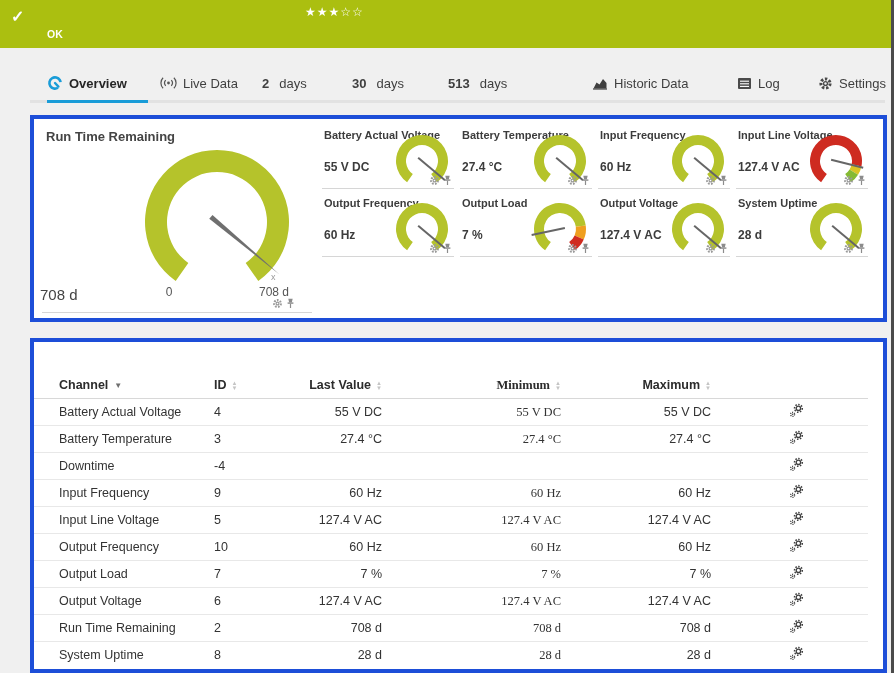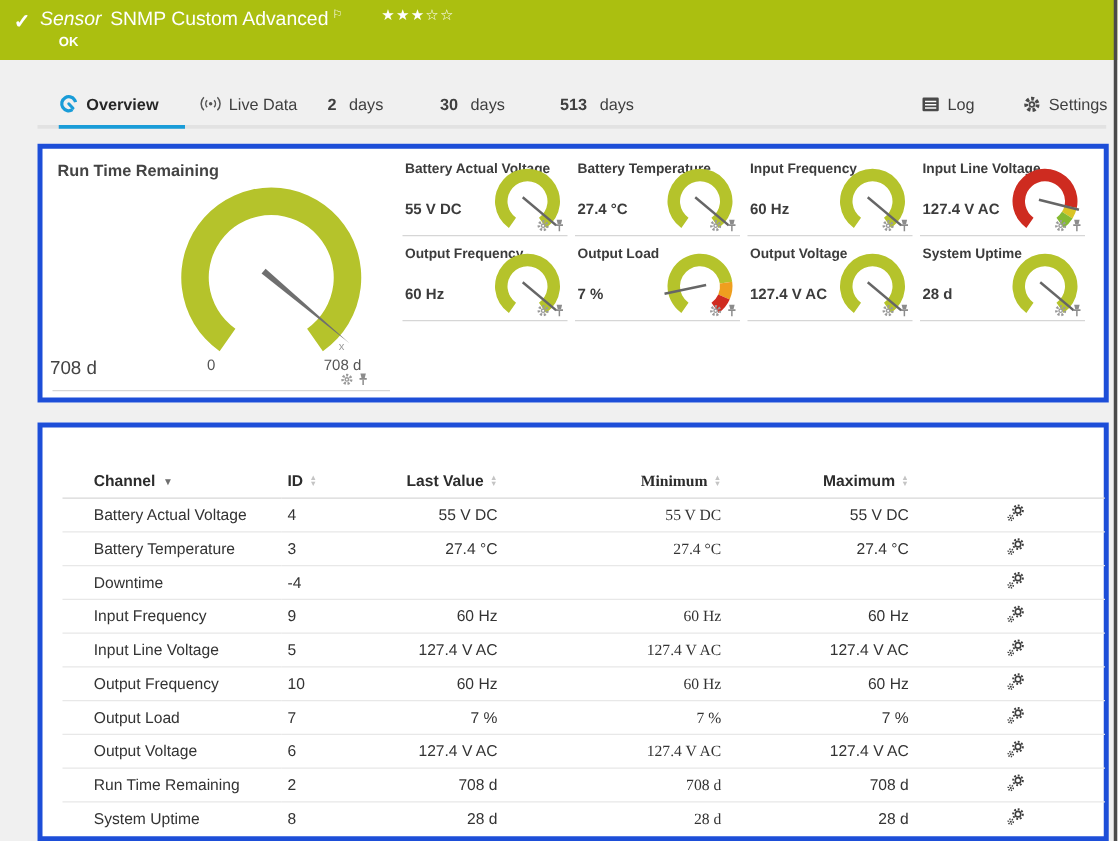--- a/index.html
+++ b/index.html
@@ -36,21 +36,21 @@
   .tipx{position:absolute;left:237px;top:153px;font-size:9px;color:#999;}
   .big-underline{position:absolute;left:8px;top:193px;width:270px;height:1px;background:#d6d6d6;}
   .big-icons{position:absolute;left:238px;top:179px;display:flex;gap:3px;}
   
   .tile{position:absolute;width:132px;height:62px;border-bottom:1px solid #d6d6d6;cursor:pointer;}
   .t-title{position:absolute;left:2px;top:3px;font-size:11px;font-weight:bold;color:#3c3c3c;white-space:nowrap;}
   .t-value{position:absolute;left:2px;top:34px;font-size:12px;font-weight:bold;color:#3c3c3c;white-space:nowrap;}
   .t-gauge{position:absolute;left:70px;top:5px;}
   .t-icons{position:absolute;right:2px;bottom:2px;display:flex;gap:3px;z-index:3;}
   
-  table{position:absolute;left:0;top:30px;width:834px;border-collapse:collapse;table-layout:fixed;margin-left:16px;}
+  table{position:absolute;left:0;top:30px;width:834px;border-collapse:collapse;table-layout:fixed;}
   th{font-size:12.5px;font-weight:bold;color:#2c2c2c;height:26px;padding:0;white-space:nowrap;}
   td{font-size:12.5px;color:#333;height:26px;padding:0;border-top:1px solid #e8e8e8;white-space:nowrap;}
   thead th{border-bottom:1px solid #d8d8d8;}
   .c-channel{text-align:left;padding-left:25px;}
   .c-id{text-align:left;padding-left:5px;}
   .c-last{text-align:right;padding-right:42px;}
   .c-min{text-align:right;padding-right:43px;font-family:Liberation Serif, serif;}
   .c-max{text-align:right;padding-right:13px;}
   .c-tools{text-align:center;}
   .sortset{display:inline-flex;flex-direction:column;margin-left:5px;vertical-align:middle;
@@ -60,23 +60,20 @@
   .edge{position:absolute;right:0;top:0;width:3px;height:100%;background:#4b4b4b;z-index:50;}
   svg{display:block;}
 </style>
 </head>
 <body>
 
 <div class="app">
 
   <div class="hdr">
     <span class="check">✓</span>
-    <div class="title">
-      <span class="pfx">Sensor</span><span>SNMP Custom Advanced</span><span class="flag">⚐</span>
-    </div>
     <div class="stars"><span>★★★</span><span>☆☆</span></div>
     <div class="ok">OK</div>
   </div>
 
   <div class="tabbar">
     <div class="tabline"></div>
     <div class="tabline-active"></div>
 
     <div class="tab active tb0">
       <span>
@@ -105,20 +102,29 @@
     </div>
     <div class="tab tb3">
       <span class="num">30</span>
       <span>days</span>
     </div>
     <div class="tab tb4">
       <span class="num">513</span>
       <span>days</span>
     </div>
 
+    <div class="tab tb5">
+      <span>
+        <svg width="16" height="14" viewBox="0 0 16 14">
+          <polygon points="1.5,12.5 4.5,6.5 7.5,8.5 11,3 14.5,7 14.5,12.5" fill="#3f3f3f"></polygon>
+          <line x1="1" y1="13" x2="15" y2="13" stroke="#3f3f3f" stroke-width="1.2"></line>
+        </svg>
+        </span>
+      <span>Historic Data</span>
+    </div>
 
     <div class="tab tb6">
       <span>
         <svg width="15" height="13" viewBox="0 0 15 13">
           <rect x="1" y="1" width="13" height="11" rx="1" fill="#4a4a4a"></rect>
           <line x1="3" y1="4.2" x2="12" y2="4.2" stroke="#fff" stroke-width="1.1"></line>
           <line x1="3" y1="6.8" x2="12" y2="6.8" stroke="#fff" stroke-width="1.1"></line>
           <line x1="3" y1="9.4" x2="12" y2="9.4" stroke="#fff" stroke-width="1.1"></line>
         </svg>
         </span>

